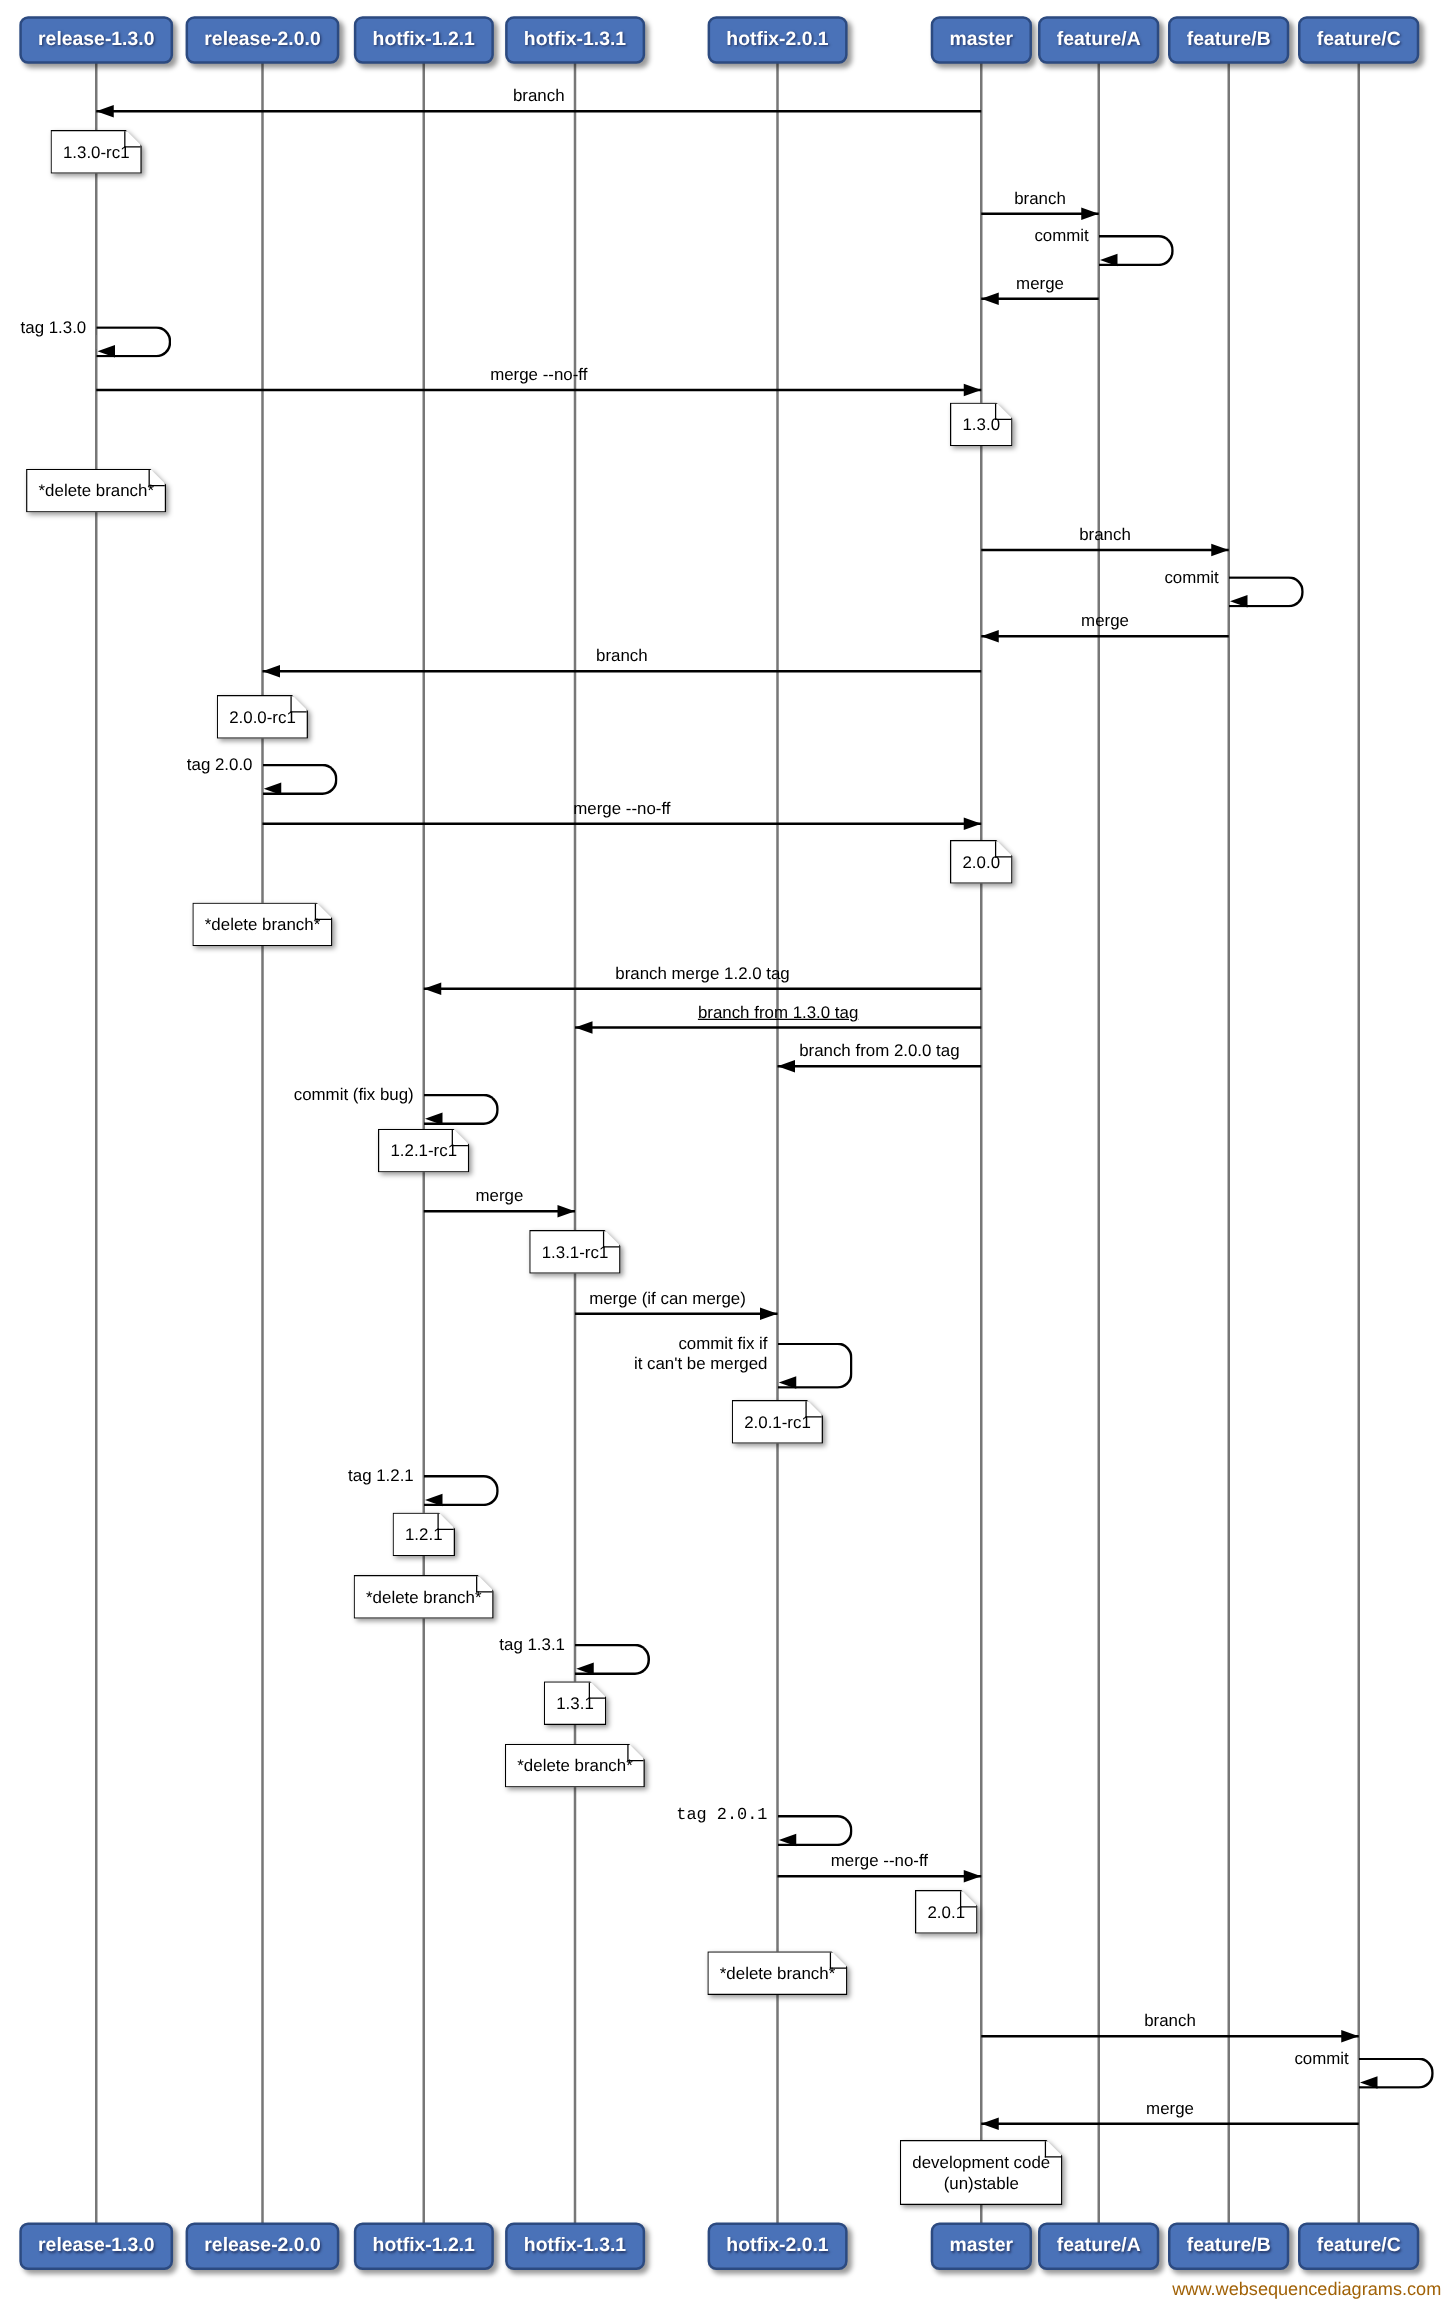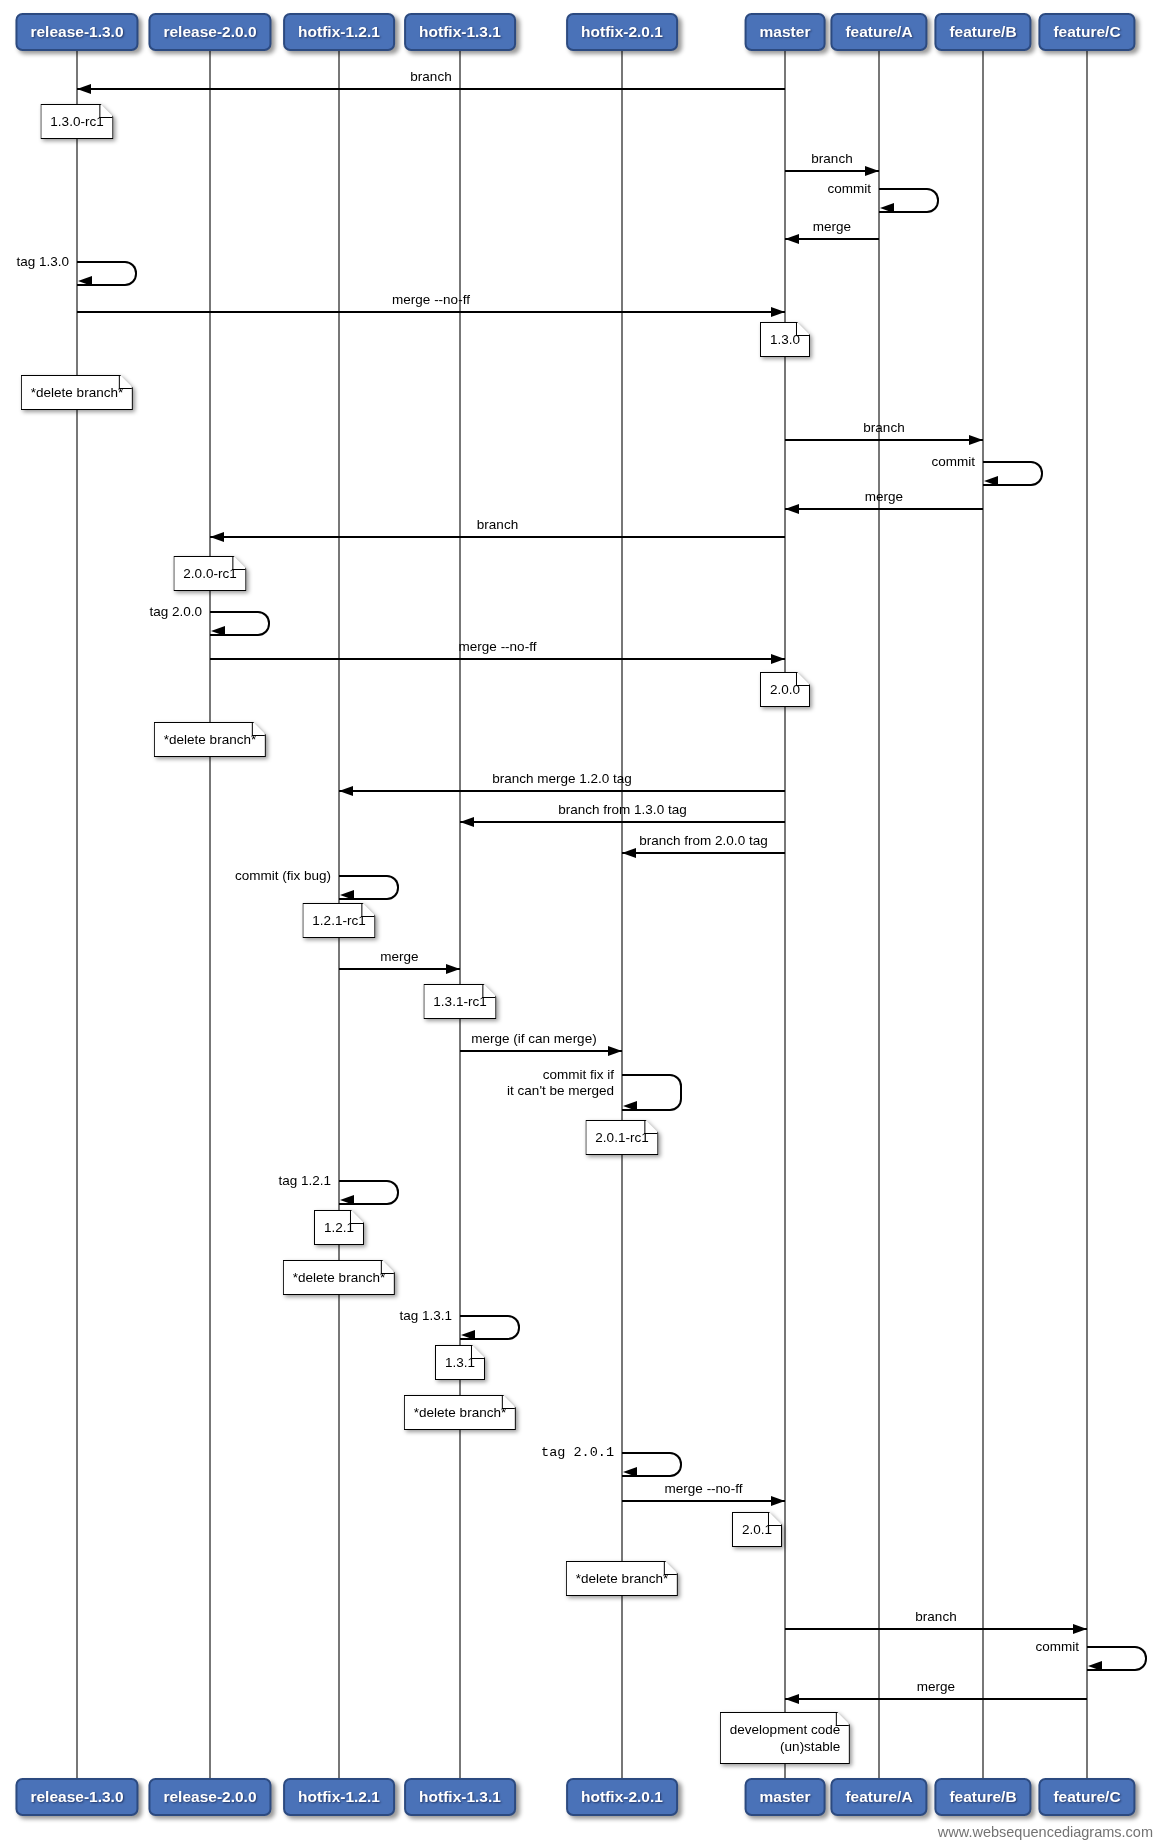--- a/index.html
+++ b/index.html
@@ -23,26 +23,26 @@
   .loop{position:absolute;border:2px solid var(--line,#000);border-left:none;
         border-radius:0 12px 12px 0;}
   .self-label{position:absolute;font-size:13.5px;line-height:16px;
               text-align:right;white-space:pre-line;color:#000;}
   .note{position:absolute;transform:translateX(-50%);
         filter:drop-shadow(2.5px 2.5px 2px rgba(0,0,0,.4));}
   .note-body{position:relative;background:var(--note-bg,#fff);
              border:1.5px solid var(--line,#000);
              padding:8px 9px;font-size:13.5px;line-height:17px;text-align:center;
              clip-path:polygon(0 0,calc(100% - 13px) 0,100% 13px,100% 100%,0 100%);}
-  .note-body.left{text-align:right;}
+  .note-body.left{text-align:center;}
   .note-text{white-space:pre-line;display:block;}
   .fold{position:absolute;top:0;right:0;width:13px;height:13px;box-sizing:border-box;
         border-left:1.5px solid var(--line,#000);
         border-bottom:1.5px solid var(--line,#000);}
-  .credit{position:absolute;right:10px;top:1824px;font-size:14.5px;color:#737373;}
+  .credit{position:absolute;right:10px;top:1824px;font-size:14.5px;color:#a16207;}
 </style>
 </head>
 <body>
 
 <div id="stage" style="--actor-fill: #4a72b8; --actor-border: #2c4a80; --lifeline: #777777; --line: #000000; --note-bg: #ffffff;">
   <div class="credit">www.websequencediagrams.com</div>
 <div class="lifeline" style="left: 76px; top: 34px; height: 1764px;"></div>
     <div class="lifeline" style="left: 209px; top: 34px; height: 1764px;"></div>
     <div class="lifeline" style="left: 338px; top: 34px; height: 1764px;"></div>
     <div class="lifeline" style="left: 459px; top: 34px; height: 1764px;"></div>
@@ -121,21 +121,21 @@
       <div class="note-body">
         <div class="note-text">*delete branch*</div>
         <div class="fold"></div>
       </div>
     </div>
     <div class="msg-line" style="left: 339px; top: 790px; width: 446px;"></div>
     <div class="head left" style="left: 339px; top: 785.5px;"></div>
     <div class="msg-label" style="left: 339px; top: 771px; width: 446px;">branch merge 1.2.0 tag</div>
     <div class="msg-line" style="left: 460px; top: 821px; width: 325px;"></div>
     <div class="head left" style="left: 460px; top: 816.5px;"></div>
-    <div class="msg-label" style="left: 460px; top: 802px; width: 325px;">branch from 1.3.0 tag</div>
+    <div class="msg-label" style="left: 460px; top: 802px; width: 325px; text-decoration: underline;">branch from 1.3.0 tag</div>
     <div class="msg-line" style="left: 622px; top: 852px; width: 163px;"></div>
     <div class="head left" style="left: 622px; top: 847.5px;"></div>
     <div class="msg-label" style="left: 622px; top: 833px; width: 163px;">branch from 2.0.0 tag</div>
     <div class="loop" style="left: 339px; top: 875px; width: 58px; height: 21px;"></div>
     <div class="head left" style="left: 340px; top: 889.5px;"></div>
     <div class="self-label" style="left: 109px; top: 868px; width: 222px;">commit (fix bug)</div>
     <div class="note" style="left: 339px; top: 903px;">
       <div class="note-body">
         <div class="note-text">1.2.1-rc1</div>
         <div class="fold"></div>

